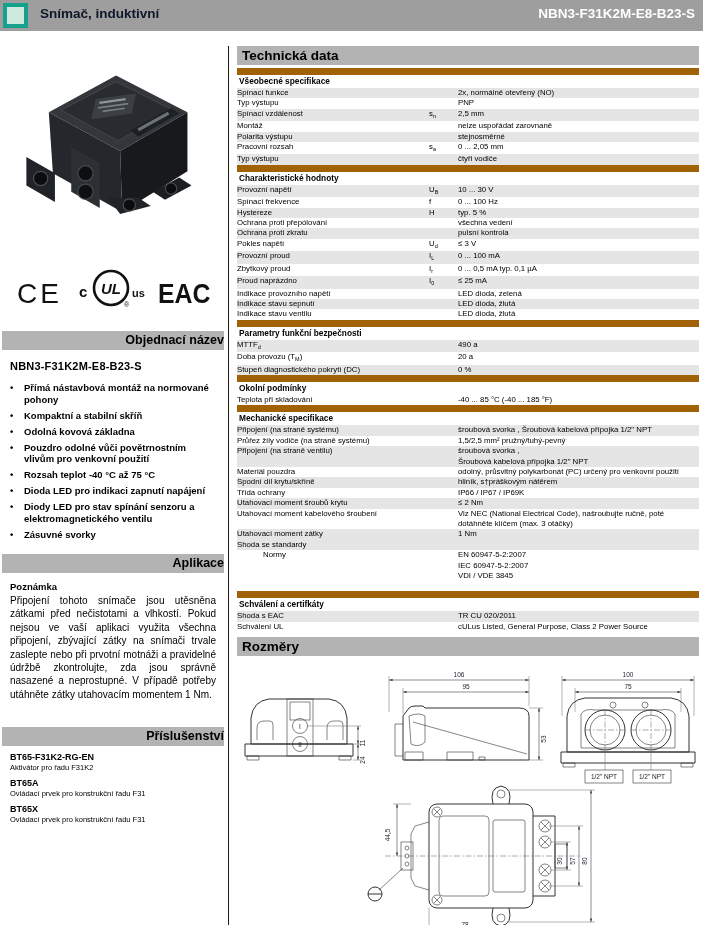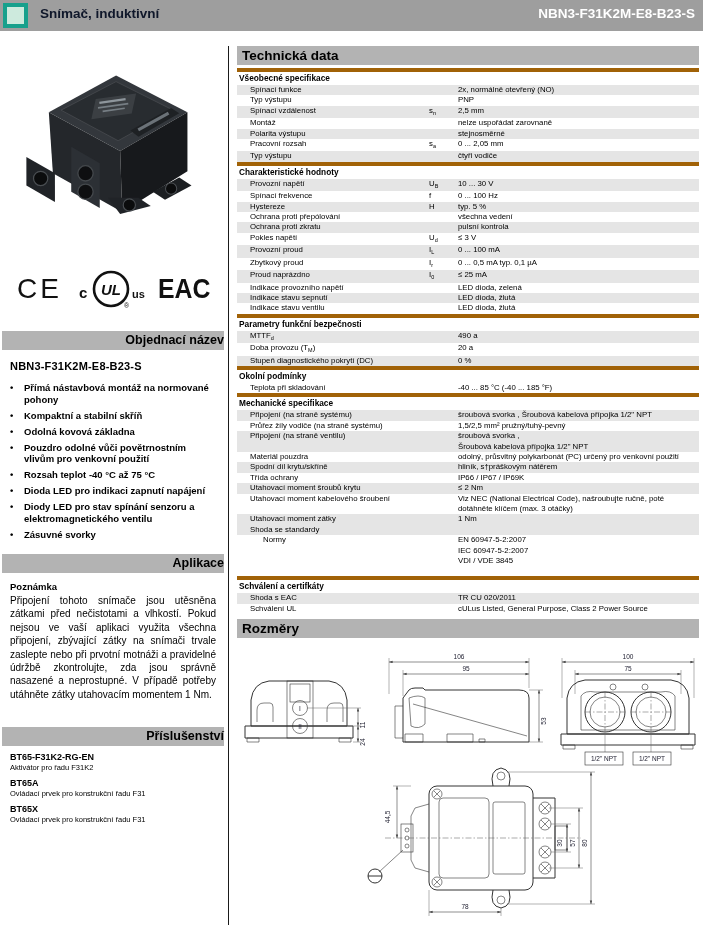--- a/index.html
+++ b/index.html
@@ -11,44 +11,44 @@
   #brandsq { position:absolute; left:3px; top:3px; width:25px; height:25px; background:#cdeadd; border:4px solid #17a08c; }
   #topbar .lt { position:absolute; left:40px; top:6px; font-size:13.5px; font-weight:bold; color:#0f172a; }
   #topbar .rt { position:absolute; right:8px; top:6px; font-size:13.5px; font-weight:bold; color:#fff; }
 
   #divider { position:absolute; left:228px; top:46px; width:1px; height:879px; background:#1a1a1a; }
 
   
   #leftcol { position:absolute; left:0; top:31px; width:226px; }
   .secbar { background:#b3b3b3; height:19px; line-height:19px; font-size:12.5px; font-weight:bold; padding-left:6px; margin:0 2px;text-align:right; }
   #photo { margin:18px 6px 0 10px; }
-  #certs { display:flex; align-items:center; justify-content:space-between; margin:2px 14px 0 16px; height:42px; }
+  #certs { display:flex; align-items:flex-end; justify-content:space-between; margin:2px 14px 0 16px; height:42px; }
   #ordername { font-size:11px; font-weight:bold; margin:10px 0 10px 10px; letter-spacing:.2px; }
   #features { list-style:none; margin:0 8px 0 10px; }
   #features li { display:flex; font-size:9.5px; font-weight:bold; line-height:11.5px; margin-bottom:4.5px; }
   #features li .b { width:14px; flex:none; }
   #note { margin:8px 10px 0 10px; }
   #note .nt { font-size:9.5px; font-weight:bold; margin-bottom:2px; }
   #note .np { font-size:10px; line-height:13.4px; text-align:justify; }
   #ordersec { margin-top:22px; }
   #appsec { margin-top:14px; }
   #accsec { margin-top:26px; }
   .accitem { margin:6px 0 0 10px; }
   .accitem .an { font-size:9px; font-weight:bold; line-height:10px; }
   .accitem .ad { font-size:7.5px; line-height:9px; margin-top:1px; }
 
   
   #rightcol { position:absolute; left:237px; top:46px; width:462px; }
   .bigbar { background:#b3b3b3; height:19px; line-height:19px; font-size:13.5px; font-weight:bold; padding-left:5px; }
   #tech-table { margin-top:3px; }
-  .t-sec-title { font-size:8.3px; font-weight:bold; line-height:13px; border-top:4px solid #a16207; padding-left:2px; background:#fff; }
+  .t-sec-title { font-size:8.3px; font-weight:bold; line-height:13px; border-top:7px solid #a16207; padding-left:2px; background:#fff; }
   .t-sec-title.gap { margin-top:10px; }
   .t-row { display:flex; font-size:7.8px; line-height:10.4px; }
   .t-row.shade { background:#e5e5e5; }
-  .t-label { width:192px; padding-left:13px; flex:none; }
+  .t-label { width:192px; flex:none; }
   .t-label.ind2 { padding-left:26px; }
   .t-sym { width:29px; flex:none; }
   .t-val { flex:1; }
   sub { font-size:70%; vertical-align:-2px; }
 
   #dimbar { margin-top:5px; }
   #drawings { position:relative; height:312px; }
   #drawings svg { position:absolute; }
   .dimtxt { font-size:6.5px; fill:#223; }
   .dimln { stroke:#444; stroke-width:.6; fill:none; }

